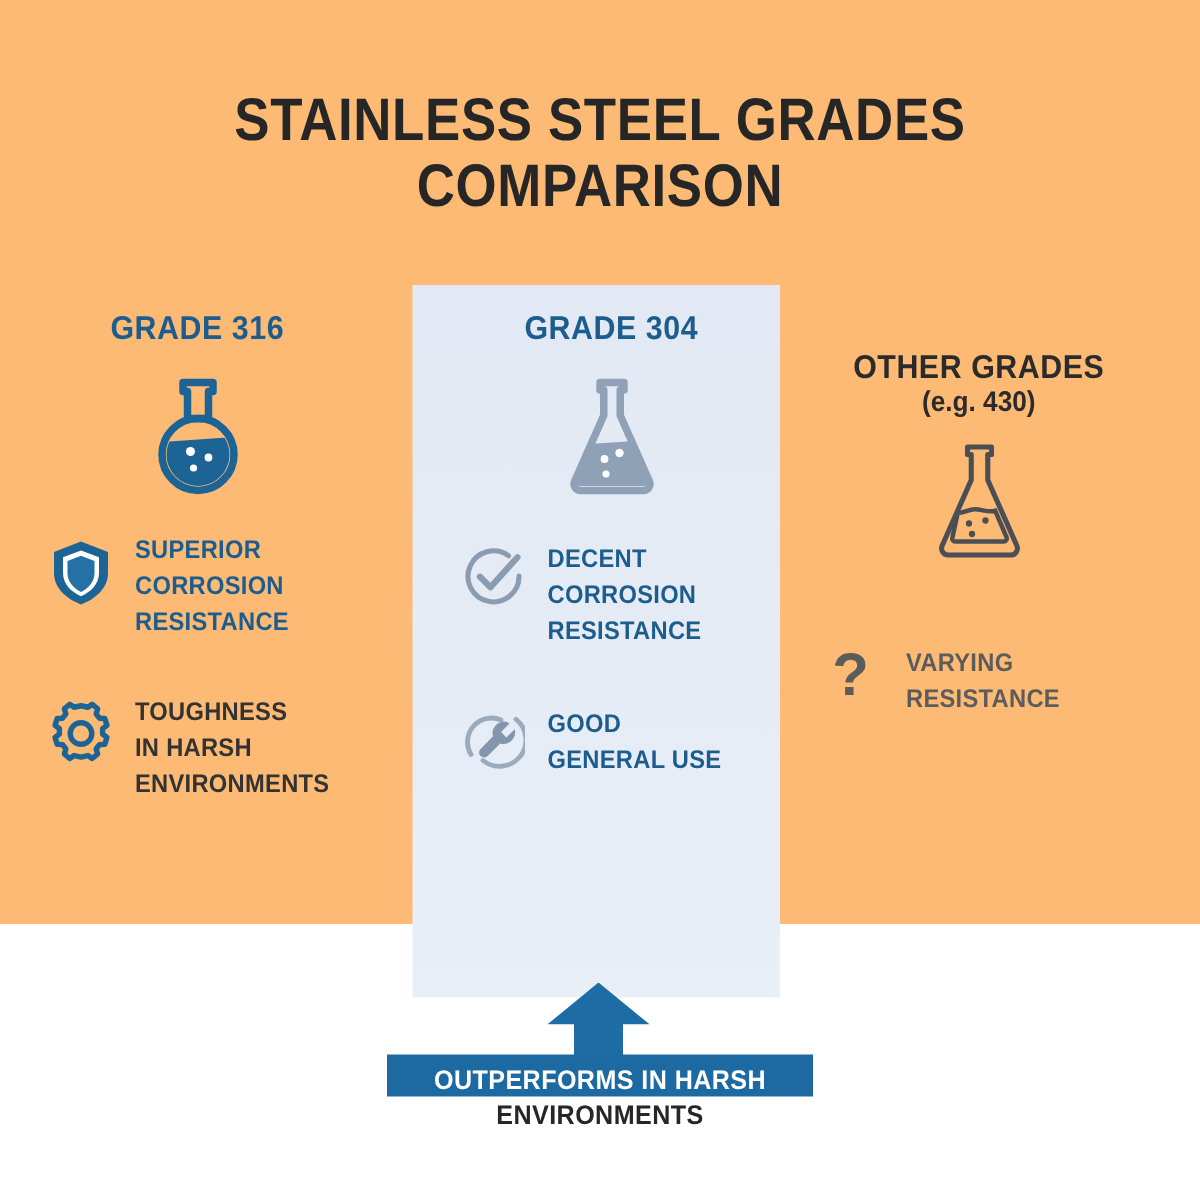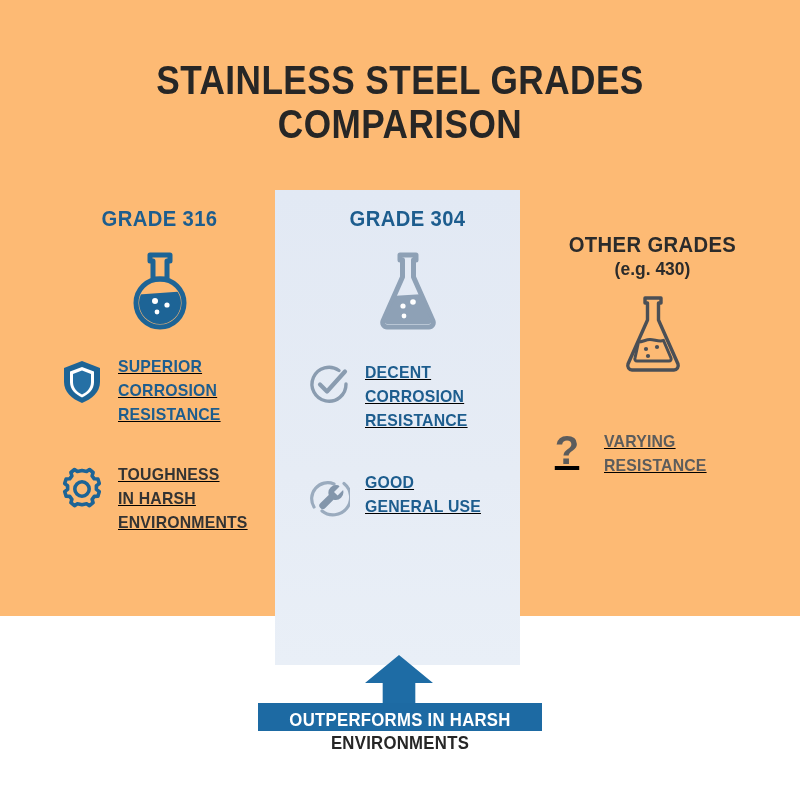--- a/index.html
+++ b/index.html
@@ -50,21 +50,21 @@
     height: 475px;
     background: #e3eaf4;
     background: linear-gradient(180deg, #e2e9f4 0%, #e6ecf5 60%, #e9eff7 100%);
   }
 
   
   .column {
     position: absolute;
     top: 206px;
   }
-  .col-left  { left: 32px;  width: 255px; }
+  .col-left  { left: 4px;  width: 255px; }
   .col-mid   { left: 285px; width: 245px; }
   .col-right { left: 520px; width: 265px; margin-top: 26px; }
 
   .col-head {
     text-align: center;
     font-family: "Liberation Sans Narrow", "Liberation Sans", sans-serif;
     font-weight: bold;
     font-size: 22px;
     line-height: 25px;
     letter-spacing: 0.4px;
@@ -85,21 +85,21 @@
   .flask-wrap {
     display: flex;
     justify-content: center;
     align-items: flex-start;
   }
   .col-left  .flask-wrap { margin-top: 18px; }
   .col-mid   .flask-wrap { margin-top: 18px; }
   .col-right .flask-wrap { margin-top: 12px; }
 
   
-  .features { margin-top: 22px; text-decoration: underline; }
+  .features { margin-top: 22px; }
   .feature {
     display: flex;
     align-items: flex-start;
   }
   .feature + .feature { margin-top: 36px; }
 
   .feat-icon {
     flex: 0 0 auto;
     display: flex;
     align-items: flex-start;
@@ -121,21 +121,21 @@
   
   .col-left .features  { margin-left: 28px; }
   .col-left .feat-icon { width: 44px; margin-right: 14px; }
   .col-left .feature:nth-child(1) .feat-icon { padding-top: 4px; }
   .col-left .feature:nth-child(2) .feat-icon { padding-top: 4px; }
 
   .col-mid .features   { margin-left: 22px; margin-top: 28px; }
   .col-mid .feat-icon  { width: 44px; margin-right: 14px; }
   .col-mid .feature:nth-child(1) .feat-icon { padding-top: 2px; }
   .col-mid .feature:nth-child(2) .feat-icon { padding-top: 2px; }
-  .col-mid .feature + .feature { margin-top: 38px; align-items: flex-end; }
+  .col-mid .feature + .feature { margin-top: 38px; }
 
   .col-right .features  { margin-left: 24px; margin-top: 54px; }
   .col-right .feat-icon { width: 46px; margin-right: 14px; }
   .col-right .feature + .feature { margin-top: 32px; }
   .col-right .feature:nth-child(1) .feat-icon { padding-top: 0px; }
   .col-right .feature:nth-child(2) .feat-icon { padding-top: 4px; }
 
   .qmark {
     font-family: "Liberation Sans", sans-serif;
     font-weight: bold;

